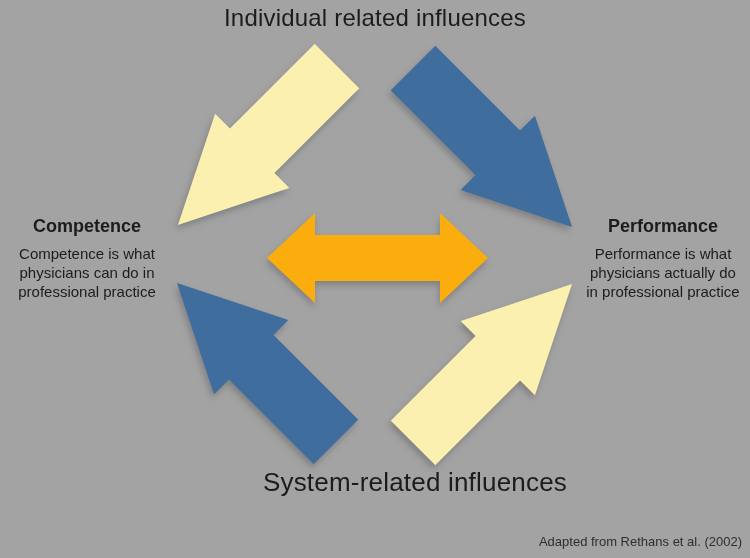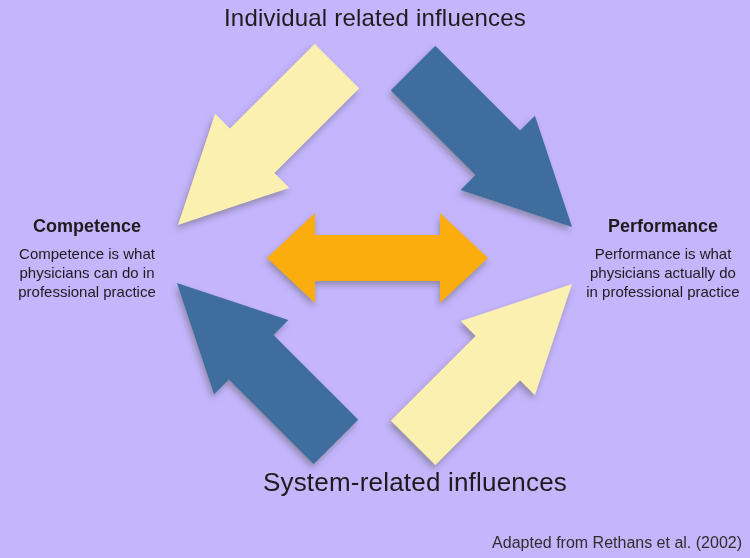--- a/index.html
+++ b/index.html
@@ -1,20 +1,20 @@
 <!DOCTYPE html>
 <html style="--cream: #FBF0B0; --blue: #3E6D9E; --orange: #FBAD0E; --text: #1C1C1C;"><head>
 <meta charset="utf-8">
 <style>
   html, body { margin: 0; padding: 0; background: #ffffff; }
   .stage {
     position: relative;
     width: 750px;
     height: 558px;
-    background: #c4b5fd;
+    background: #a3a3a3;
     overflow: hidden;
     font-family: "Liberation Sans", sans-serif;
     color: var(--text, #1c1c1c);
   }
   .title {
     position: absolute;
     left: 0;
     width: 100%;
     text-align: center;
     font-weight: 500;
@@ -27,21 +27,21 @@
   .side-label { position: absolute; text-align: center; }
   .side-label .heading { font-size: 18px; font-weight: bold; line-height: 22px; }
   .side-label .body { margin-top: 7px; font-size: 15px; line-height: 19px; }
   .side-label.left  { left: 3px;  top: 215px; width: 168px; }
   .side-label.right { left: 578px; top: 215px; width: 170px; }
 
   .footnote {
     position: absolute;
     top: 534px;
     right: 8px;
-    font-size: 16px;
+    font-size: 13px;
     color: #2e2e2e;
   }
 
   .arrow {
     position: absolute;
     width: 225px;
     height: 105px;
     filter: drop-shadow(-2px 4px 3px rgba(95,95,95,0.5));
   }
   .arrow svg { display: block; width: 100%; height: 100%; transform-origin: 50% 50%; }

